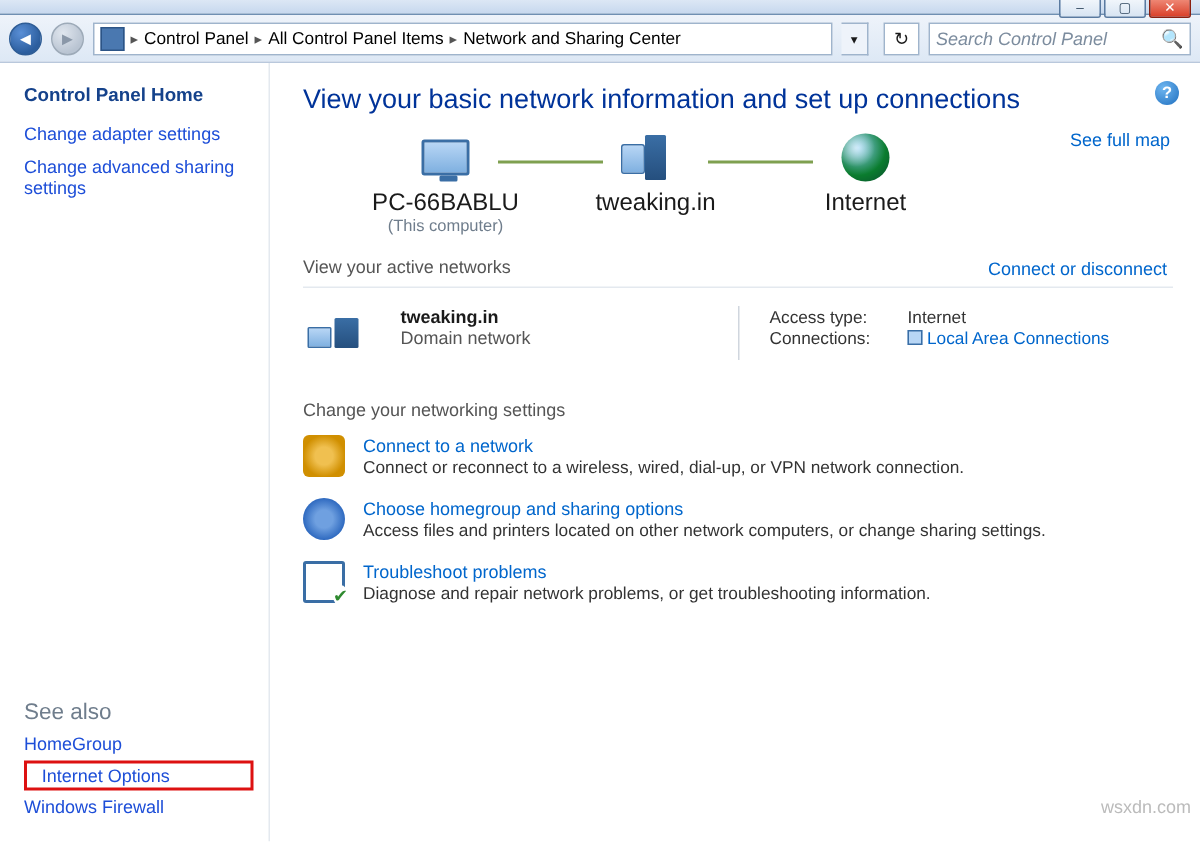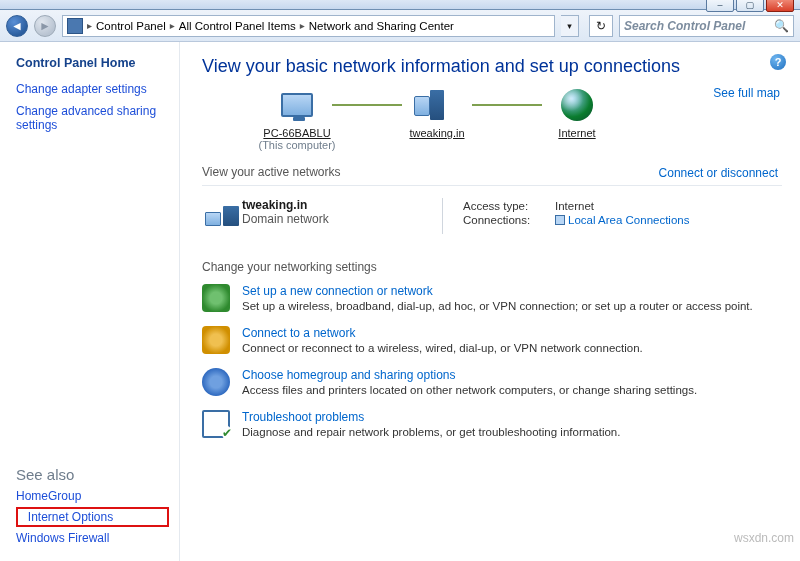--- a/index.html
+++ b/index.html
@@ -81,21 +81,20 @@
     display:inline-block;
   }
   .addr .crumb{color:#000;}
   .addr .sep{color:#555;font-size:10px;}
   .dd{width:18px;height:22px;border:1px solid #9fb4cc;border-left:none;background:#eef3fa;display:flex;align-items:center;justify-content:center;font-size:9px;}
   .refresh{width:24px;height:22px;border:1px solid #9fb4cc;background:#fff;display:flex;align-items:center;justify-content:center;font-size:12px;margin-left:4px;}
   .searchbox{
     width:175px;height:22px;border:1px solid #9fb4cc;background:#fff;
     display:flex;align-items:center;padding:0 4px;color:#7c8c9e;font-style:italic;
     position:relative;
-    font-weight:bold;
   }
   .searchbox .mag{position:absolute;right:4px;color:#355c8d;font-style:normal;}
   
   .body{display:flex;height:calc(561px - 42px);}
   .sidebar{
     width:180px;
     background:#fff;
     padding:14px 10px 10px 16px;
     display:flex;flex-direction:column;
     border-right:1px solid #e4e9ef;
@@ -123,31 +122,31 @@
   h1.page{color:#003399;font-weight:normal;font-size:18px;margin:0 0 10px 0;}
   .netmap{display:flex;align-items:center;gap:0;margin-left:40px;}
   .node{display:flex;flex-direction:column;align-items:center;width:110px;}
   .nodeicon{width:38px;height:36px;display:flex;align-items:center;justify-content:center;}
   .monitor{width:32px;height:24px;border:2px solid #3a6ea5;background:linear-gradient(#b8d6f5,#7fb0e0);border-radius:2px;position:relative;}
   .monitor::after{content:"";position:absolute;bottom:-6px;left:10px;width:12px;height:4px;background:#3a6ea5;border-radius:1px;}
   .tower{width:14px;height:30px;background:linear-gradient(#3a6ea5,#254f7e);border-radius:1px;position:relative;}
   .tower::before{content:"";position:absolute;left:-16px;top:6px;width:14px;height:18px;background:linear-gradient(#b8d6f5,#7fb0e0);border:1px solid #3a6ea5;border-radius:2px;}
   .globe{width:32px;height:32px;border-radius:50%;background:radial-gradient(circle at 35% 30%,#8fd0f7,#0a7c2e 60%, #0a4a2e);position:relative;}
   .globe::after{content:"";position:absolute;inset:0;border-radius:50%;background:radial-gradient(circle at 30% 30%, rgba(255,255,255,.6), transparent 40%);}
-  .nodelabel{font-size:11px;margin-top:4px;text-align:center;text-decoration:underline;}
+  .nodelabel{font-size:16px;margin-top:4px;text-align:center;}
   .nodesub{color:#6f7d8c;font-size:11px;}
   .mapline{flex:1;height:2px;background:repeating-linear-gradient(90deg,#7fa050 0 4px,transparent 4px 8px);margin:0 -20px 28px -20px;max-width:70px;}
   .mapline.solid{background:#7fa050;}
   .maplink{color:#0066cc;position:absolute;right:20px;top:44px;}
   .section{margin-top:14px;}
   .seclabel{color:#555;font-size:12px;margin-bottom:6px;}
   .activebox{
     border-top:1px solid #e4e9ef;
     padding:12px 0;
-    display:flex;gap:0;
+    display:flex;gap:25px;
     position:relative;
   }
   .connlink{color:#0066cc;position:absolute;right:4px;top:-20px;}
   .netico{width:40px;height:36px;display:flex;align-items:center;justify-content:center;}
   .twmon{display:flex;gap:2px;}
   .twmon .m{width:16px;height:20px;background:linear-gradient(#3a6ea5,#254f7e);border-radius:1px;}
   .twmon .m:first-child{height:14px;margin-top:6px;background:linear-gradient(#b8d6f5,#7fb0e0);border:1px solid #3a6ea5;}
   .netinfo{flex:0 0 200px;}
   .netinfo .name{font-weight:bold;}
   .netinfo .type{color:#555;}
@@ -273,27 +272,20 @@
             <span class="vlink"><span class="plugicon"></span><span>Local Area Connections</span></span>
           </div>
         </div>
       </div>
     </div>
 
     <div class="section">
       <div class="seclabel">Change your networking settings</div>
       <div class="tasks">
         <div class="task">
-          <div class="taskico setup"></div>
-          <div class="tasktxt">
-            <div class="tlink">Set up a new connection or network</div>
-            <div class="tdesc">Set up a wireless, broadband, dial-up, ad hoc, or VPN connection; or set up a router or access point.</div>
-          </div>
-        </div>
-        <div class="task">
           <div class="taskico connect"></div>
           <div class="tasktxt">
             <div class="tlink">Connect to a network</div>
             <div class="tdesc">Connect or reconnect to a wireless, wired, dial-up, or VPN network connection.</div>
           </div>
         </div>
         <div class="task">
           <div class="taskico home"></div>
           <div class="tasktxt">
             <div class="tlink">Choose homegroup and sharing options</div>

